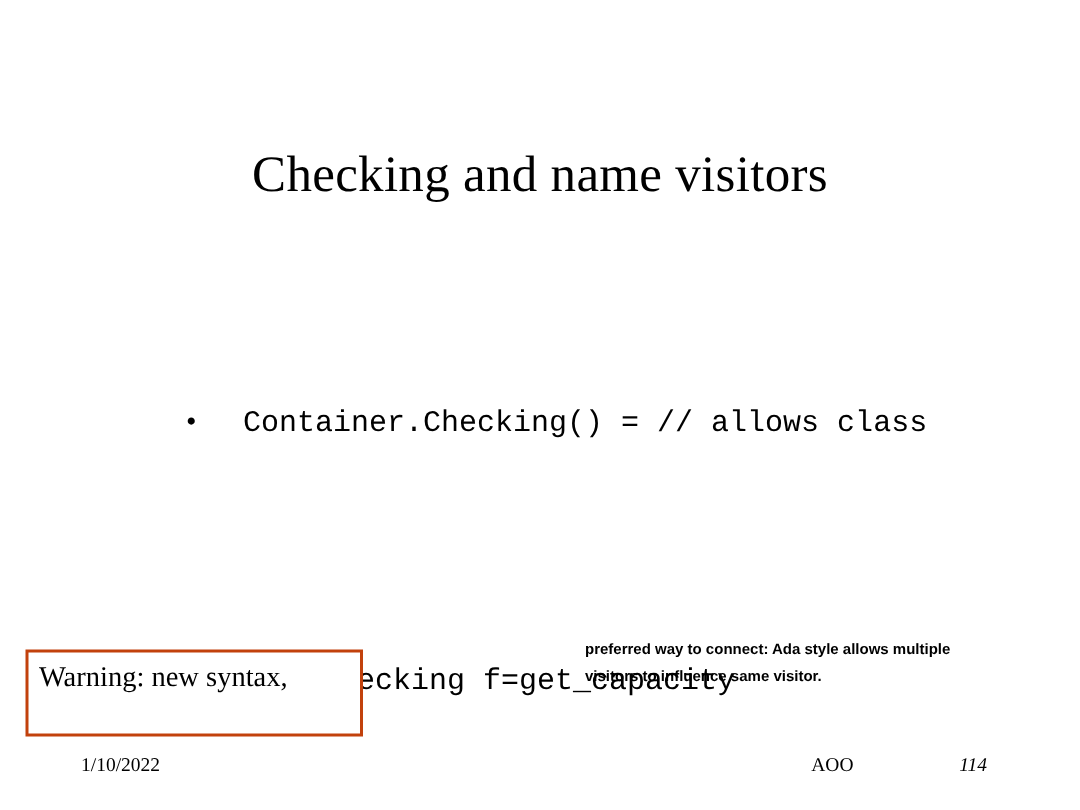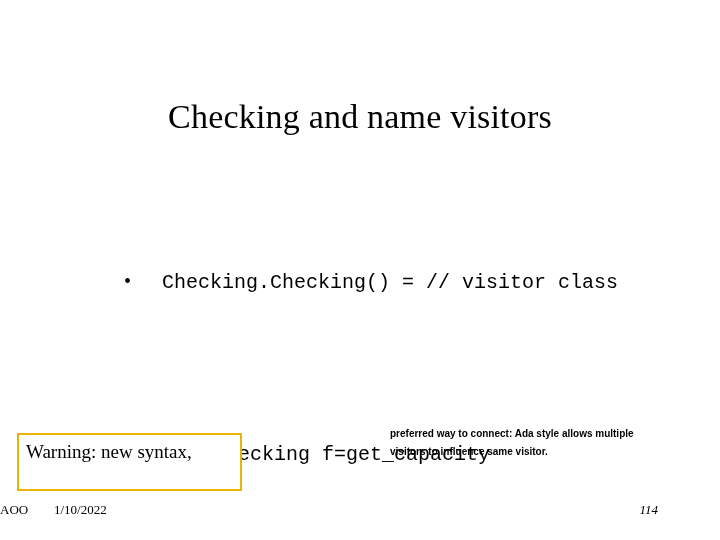--- a/index.html
+++ b/index.html
@@ -61,21 +61,21 @@
   .indent-1 { padding-left: 90px; }
 
   
   #warning-box {
     position: absolute;
     left: 17px;
     top: 433px;
     width: 225px;
     height: 58px;
     box-sizing: border-box;
-    border: 2px solid #eab308;
+    border: 2px solid #c2410c;
     background: #ffffff;
     padding: 3px 6px 0 7px;
     font-family: "Liberation Serif", "DejaVu Serif", serif;
     font-size: 19px;
     line-height: 27px;
   }
   .warn-line { display: block; white-space: nowrap; }
 
   
   #side-note {
@@ -94,33 +94,33 @@
     position: absolute;
     left: 0;
     top: 501px;
     width: 720px;
     height: 20px;
     font-family: "Liberation Serif", "DejaVu Serif", serif;
     font-size: 13px;
     line-height: 18px;
   }
   #footer-date  { position: absolute; left: 54px;  top: 0; }
-  #footer-label { position: absolute; left: 0; top: 0; width: 569px; text-align: left; }
+  #footer-label { position: absolute; left: 0; top: 0; width: 569px; text-align: right; }
   #footer-page  { position: absolute; right: 62px; top: 0; font-style: italic; }
 </style>
 </head>
 <body>
 
 <div id="slide">
 
   <h1 id="slide-title">Checking and name visitors</h1>
 
   <div id="code-body">
     <div class="code-line bullet-line">
-      <span class="bullet-dot">•</span><span>Checking.Checking() = // visitor class</span>
+      <span class="bullet-dot">•</span><span>Container.Checking() = // allows class</span>
     </div>
     <div class="code-line indent-1">
       <span>Checking f=get_capacity</span>
     </div>
     
     
     
     
     
   </div>

